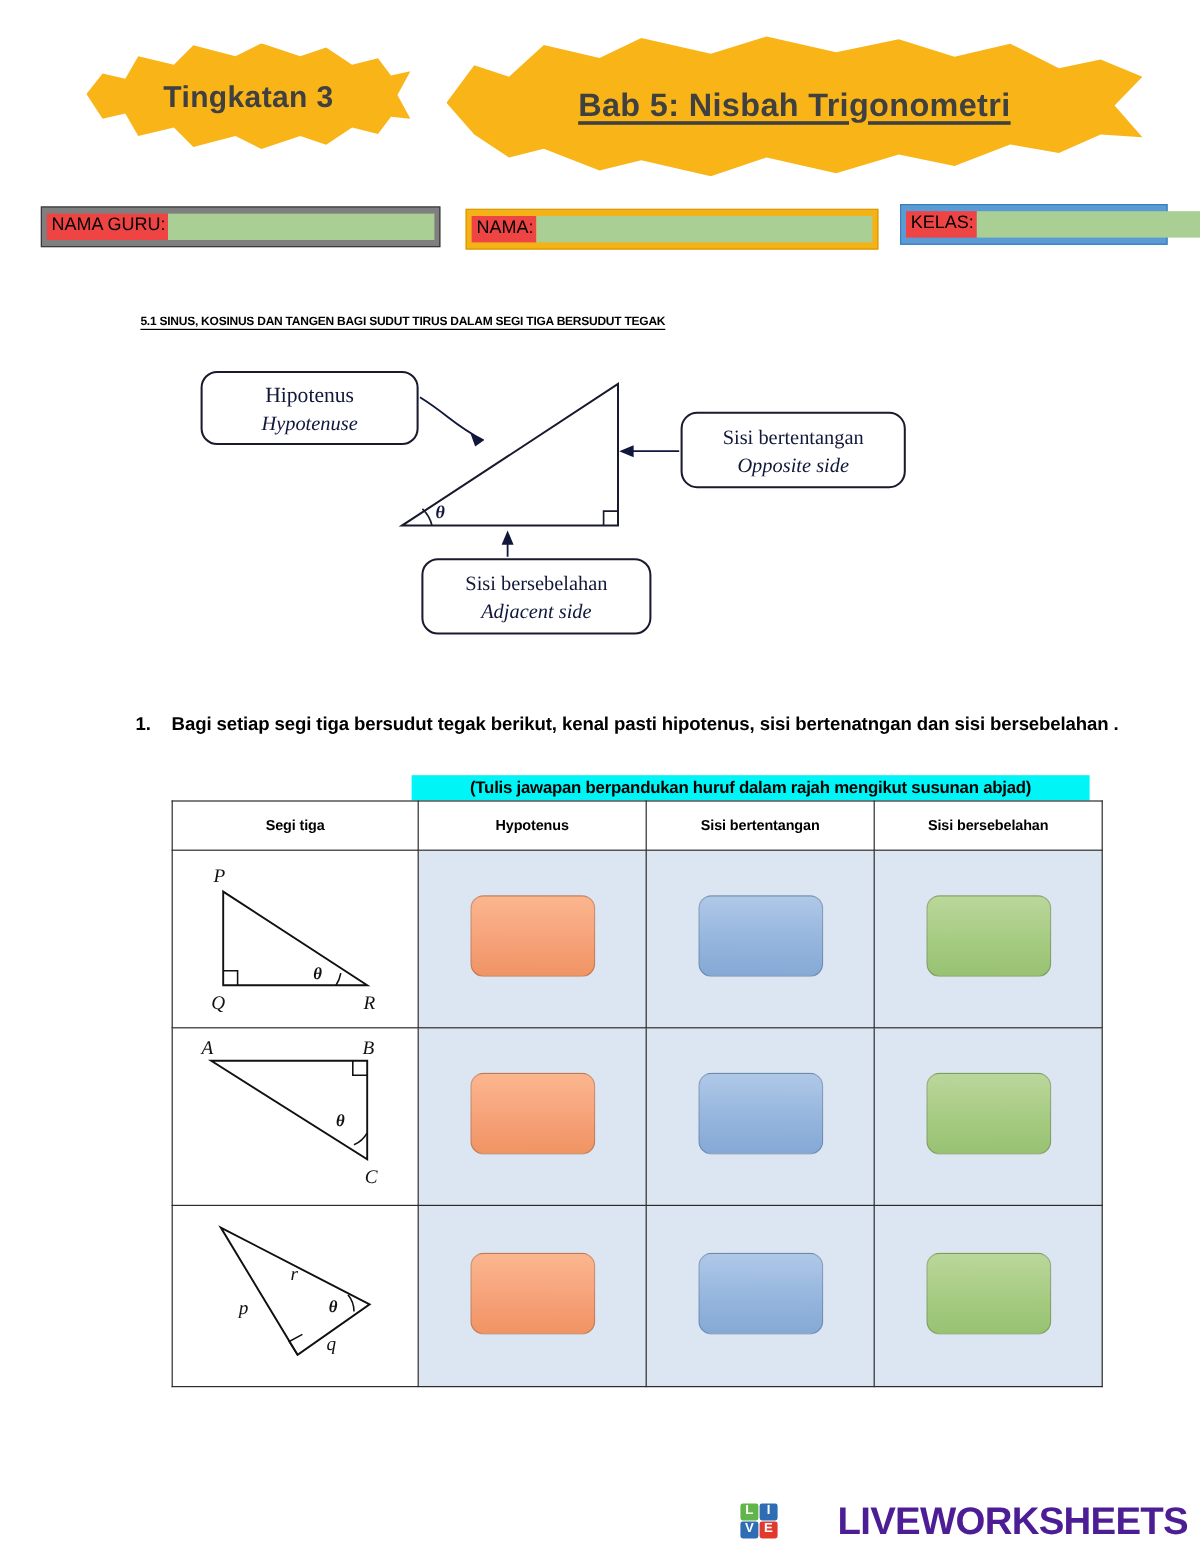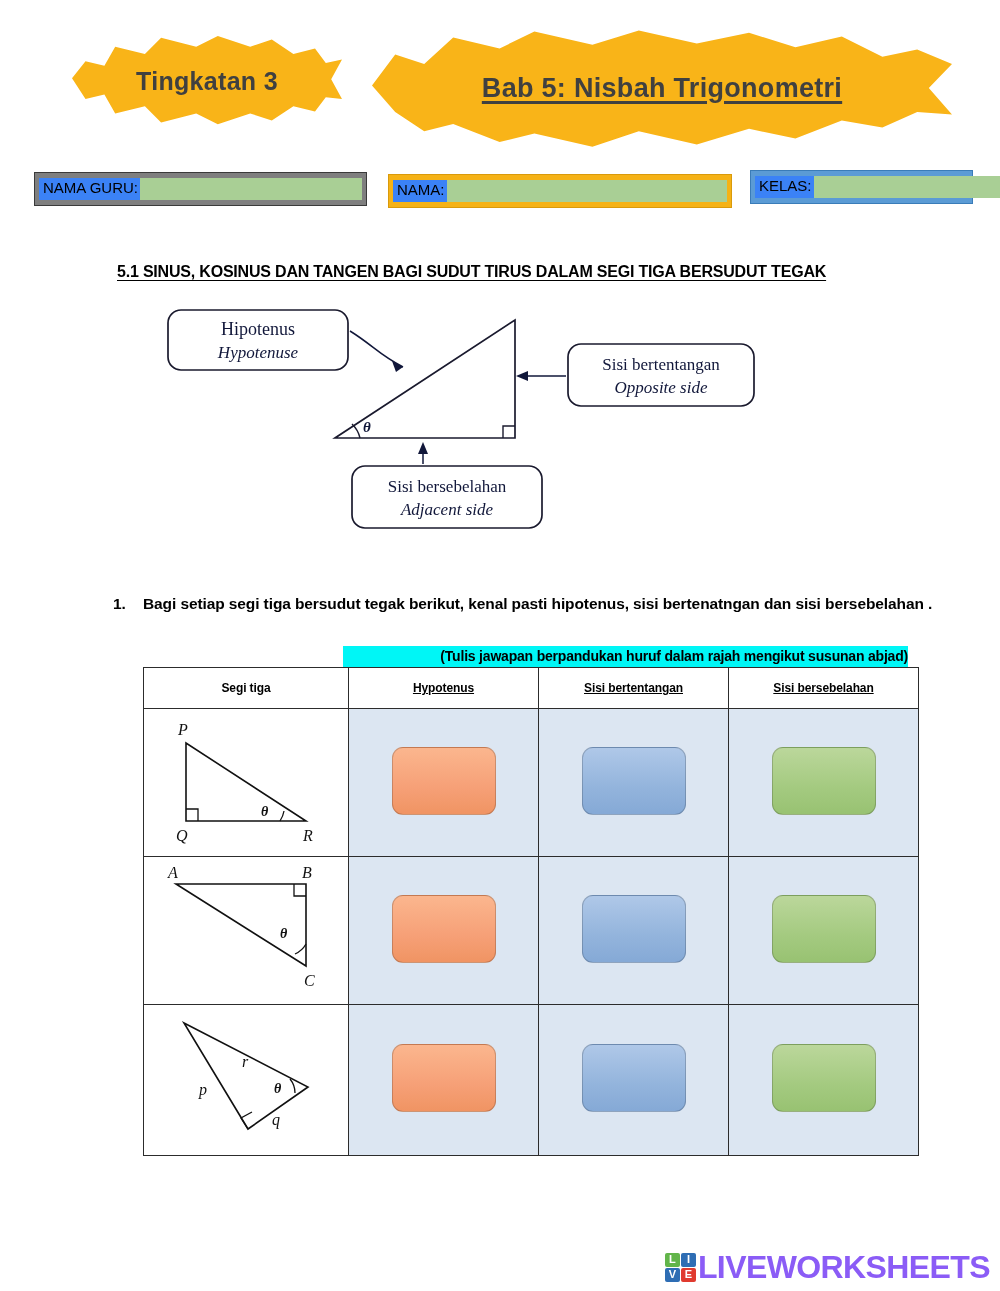--- a/index.html
+++ b/index.html
@@ -69,21 +69,21 @@
     position: absolute;
     display: flex;
     align-items: center;
     padding: 4px;
     height: 34px;
   }
   .field-guru { left: 34px; top: 2px; width: 333px; background: #7F7F7F; border: 1.5px solid #3A3A3A; }
   .field-nama { left: 388px; top: 4px; width: 344px; background: #F5B216; border: 1.5px solid #D99A0B; }
   .field-kelas { left: 750px; top: 0px; width: 223px; background: #5B9BD5; border: 1.5px solid #3A7CB8; }
   .field-label {
-    background: #3b82f6;
+    background: #ef4444;
     color: #000;
     font-size: 15px;
     padding: 1px 2px 2px 4px;
     white-space: nowrap;
     line-height: 1.25;
   }
   .field-input {
     flex: 1;
     height: 22px;
     background: #A9CF95;
@@ -92,21 +92,21 @@
     font-family: "Liberation Sans", sans-serif;
     font-size: 14px;
     padding: 0 4px;
     color: #000;
   }
 
   
   .section-heading {
     position: absolute;
     top: 263px; left: 117px; width: 820px;
-    font-size: 16px;
+    font-size: 10px;
     font-weight: bold;
     letter-spacing: -0.2px;
     text-decoration: underline;
     text-underline-offset: 3px;
   }
 
   
   .diagram {
     position: absolute;
     top: 302px; left: 160px;
@@ -132,21 +132,21 @@
   }
 
   
   .instruction {
     position: absolute;
     top: 646px; left: 343px; width: 565px; height: 21px;
     background: #00F6F6;
     font-size: 14px;
     font-weight: bold;
     line-height: 21px;
-    text-align: right;
+    text-align: center;
     letter-spacing: -0.2px;
     white-space: nowrap;
   }
 
   
   .wtable {
     position: absolute;
     top: 667px; left: 143px;
     width: 775px;
     border-collapse: collapse;
@@ -158,21 +158,21 @@
     vertical-align: middle;
   }
   .wtable th {
     height: 41px;
     font-size: 12px;
     font-weight: bold;
     background: #ffffff;
     letter-spacing: -0.1px;
   }
   .col-shape { width: 205px; }
-  .col-ans   { width: 190px; text-decoration: underline; }
+  .col-ans   { width: 190px; }
   .cell-shape {
     background: #ffffff;
     text-align: center;
     height: 148px;
   }
   .cell-shape svg { display: block; margin: 0 auto; }
   .cell-ans {
     background: #DCE6F2;
     text-align: center;
   }
@@ -210,23 +210,24 @@
     border-radius: 2px;
     line-height: 1;
   }
   .lw-t-l { background: #62B54A; }
   .lw-t-i { background: #2E6DB4; }
   .lw-t-v { background: #2E6DB4; }
   .lw-t-e { background: #E03A2F; }
   .lw-word {
     font-size: 32px;
     font-weight: bold;
-    color: #8b5cf6;
+    color: #4c1d95;
     letter-spacing: -0.6px;
     line-height: 1;
+    margin-left: 48px;
   }
 </style>
 </head>
 <body>
 
 <div class="header-row">
   <div class="banner banner-1">
     <span class="banner-label">Tingkatan 3</span>
   </div>
   <div class="banner banner-2">

